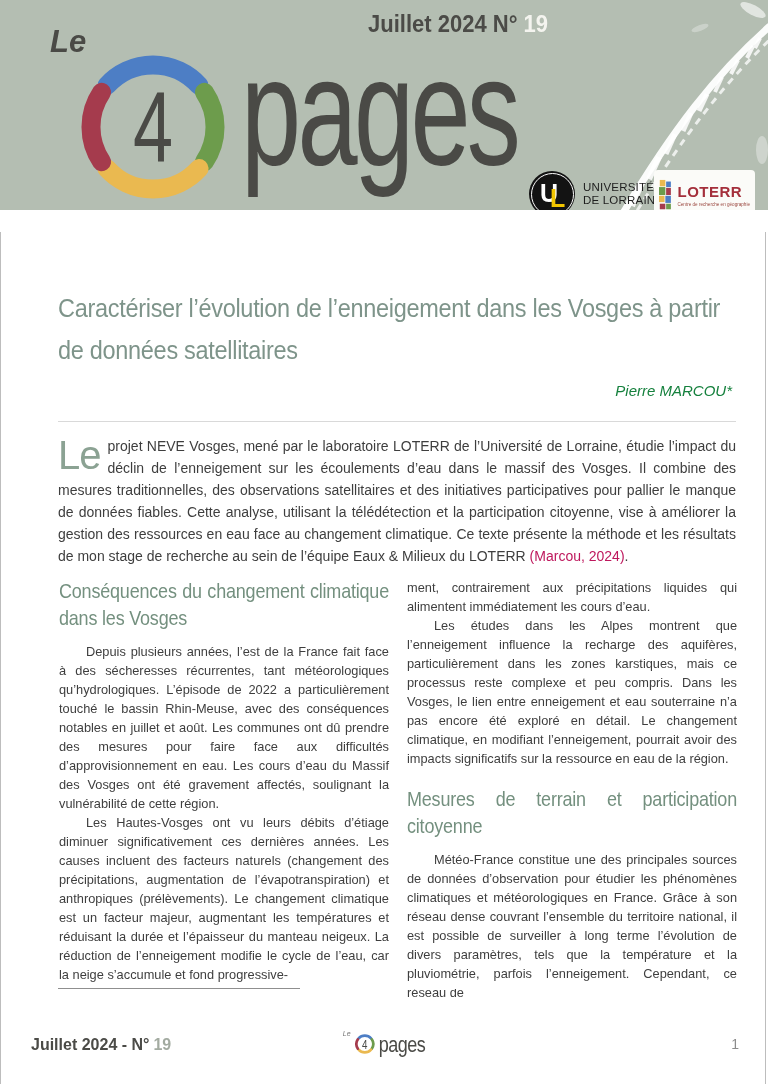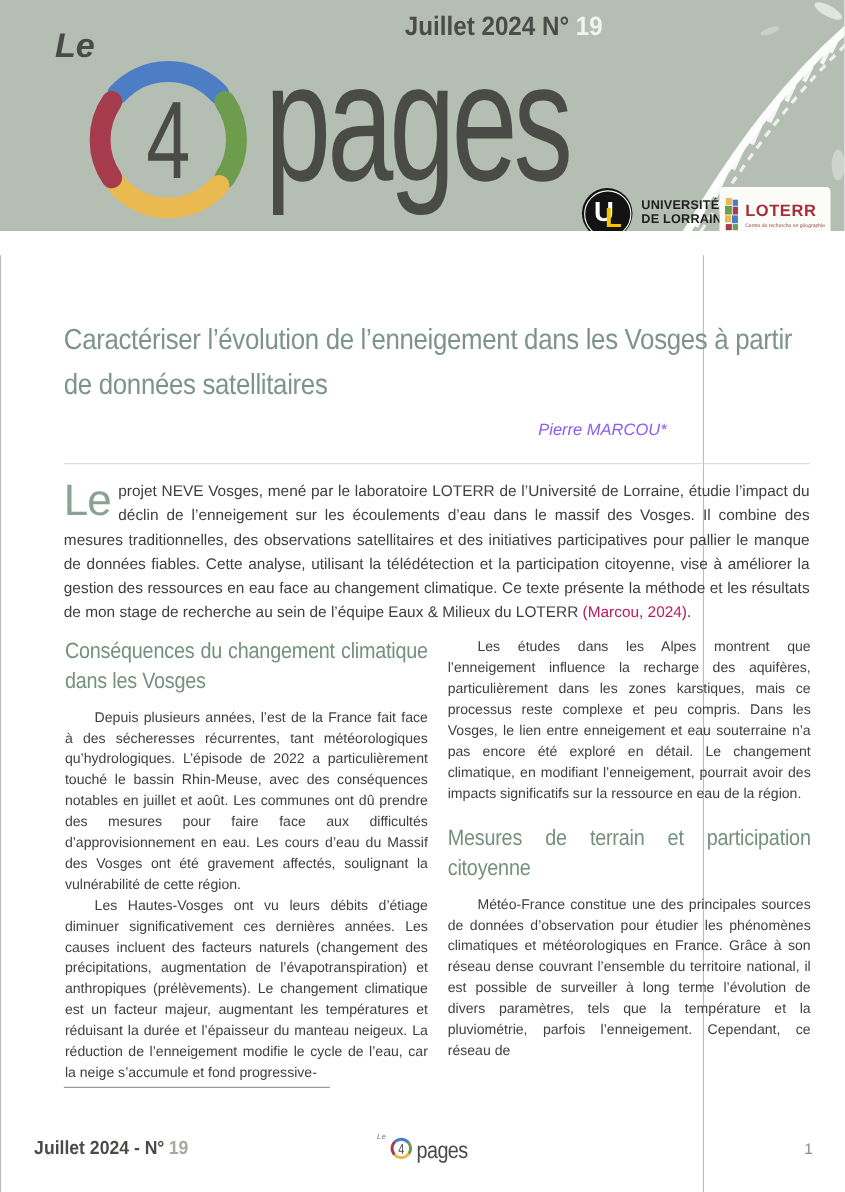--- a/index.html
+++ b/index.html
@@ -13,32 +13,32 @@
   .logo-le{position:absolute;left:50px;top:24px;font-size:31px;font-style:italic;font-weight:600;color:#4a4a46;}
   .logo-circle{position:absolute;left:68px;top:42px;}
   .logo-pages{position:absolute;left:241px;bottom:22px;font-size:120px;line-height:1;color:#4a4a46;
               letter-spacing:-4px;transform:scale(0.9,1.28);transform-origin:left bottom;font-weight:400;}
   
   .ul-logo{position:absolute;left:529px;top:171px;display:flex;align-items:center;gap:8px;}
   .ul-circle{position:relative;width:46px;height:46px;background:#131313;border-radius:50%;flex:0 0 auto;}
   .ul-circle::after{content:"";position:absolute;inset:1.5px;border:1.5px solid #fdfdfd;border-radius:50%;}
   .ul-u{position:absolute;left:11px;top:8px;font-size:25px;font-weight:700;color:#ffffff;}
   .ul-l{position:absolute;left:21px;top:13px;font-size:25px;font-weight:700;color:#f2c500;}
-  .ul-text{font-size:11.5px;line-height:1.15;font-weight:700;color:#1e1e1e;letter-spacing:0.2px;}
+  .ul-text{font-size:11.5px;line-height:1.15;font-weight:400;color:#1e1e1e;letter-spacing:0.2px;}
   
   .loterr{position:absolute;left:654px;top:170px;width:101px;height:50px;background:#fbfbf8;border-radius:4px;
           display:flex;align-items:center;padding:14px 5px;box-sizing:border-box;gap:5px;}
   .loterr-name{font-size:15px;font-weight:800;color:#a42f3b;letter-spacing:0.5px;line-height:1;}
   .loterr-sub{font-size:4.6px;color:#9c4a42;margin-top:3px;white-space:nowrap;}
   
-  .content{position:absolute;top:232px;left:0;width:640px;height:852px;background:#ffffff;
+  .content{position:absolute;top:232px;left:0;width:766px;height:852px;background:#ffffff;
            border-left:1px solid #bdbdbd;border-right:1px solid #bdbdbd;box-sizing:border-box;}
   .title{position:absolute;left:57px;top:56px;width:668px;font-size:23.5px;line-height:37px;
          color:#7e948a;letter-spacing:-0.3px;transform:scaleY(1.12);transform-origin:top left;}
-  .author{position:absolute;right:33px;top:150px;font-style:italic;font-size:15px;color:#8b5cf6;}
+  .author{position:absolute;right:33px;top:150px;font-style:italic;font-size:15px;color:#15803d;}
   .lead-rule{position:absolute;left:57px;top:189px;width:678px;border-top:1px solid #d9d9d9;}
   .lead{position:absolute;left:57px;top:203px;width:678px;font-size:14px;line-height:22px;
         text-align:justify;color:#3e3e3e;margin:0;hyphens:auto;}
   .dropcap{float:left;font-size:40px;line-height:36px;color:#8ba293;margin:2px 7px 0 0;letter-spacing:-1px;}
   .citation{color:#be185d;}
   .col{position:absolute;top:346px;width:330px;font-size:12.8px;line-height:19px;text-align:justify;hyphens:auto;}
   .col-left{left:58px;}
   .col-right{left:406px;}
   .col h2{font-size:18px;line-height:24px;font-weight:400;color:#74907f;letter-spacing:-0.2px;margin:0 0 16px 0;
           text-align:justify;transform:scaleY(1.12);transform-origin:top left;}
@@ -145,20 +145,21 @@
     <div class="lead-rule"></div>
     <p class="lead"><span class="dropcap">Le</span><span>projet NEVE Vosges, mené par le laboratoire LOTERR de l’Université de Lorraine, étudie l’impact du déclin de l’enneigement sur les écoulements d’eau dans le massif des Vosges. Il combine des mesures traditionnelles, des observations satellitaires et des initiatives participatives pour pallier le manque de données fiables. Cette analyse, utilisant la télédétection et la participation citoyenne, vise à améliorer la gestion des ressources en eau face au changement climatique. Ce texte présente la méthode et les résultats de mon stage de recherche au sein de l’équipe Eaux &amp; Milieux du LOTERR </span><span class="citation">(Marcou, 2024)</span><span>.</span></p>
 
     <div class="col col-left">
       <h2>Conséquences du changement climatique dans les Vosges</h2>
       <p>Depuis plusieurs années, l’est de la France fait face à des sécheresses récurrentes, tant météorologiques qu’hydrologiques. L’épisode de 2022 a particulièrement touché le bassin Rhin-Meuse, avec des conséquences notables en juillet et août. Les communes ont dû prendre des mesures pour faire face aux difficultés d’approvisionnement en eau. Les cours d’eau du Massif des Vosges ont été gravement affectés, soulignant la vulnérabilité de cette région.</p>
       <p>Les Hautes-Vosges ont vu leurs débits d’étiage diminuer significativement ces dernières années. Les causes incluent des facteurs naturels (changement des précipitations, augmentation de l’évapotranspiration) et anthropiques (prélèvements). Le changement climatique est un facteur majeur, augmentant les températures et réduisant la durée et l’épaisseur du manteau neigeux. La réduction de l’enneigement modifie le cycle de l’eau, car la neige s’accumule et fond progressive-</p>
     </div>
 
     <div class="col col-right">
+      <p class="noindent">ment, contrairement aux précipitations liquides qui alimentent immédiatement les cours d’eau.</p>
       <p>Les études dans les Alpes montrent que l’enneigement influence la recharge des aquifères, particulièrement dans les zones karstiques, mais ce processus reste complexe et peu compris. Dans les Vosges, le lien entre enneigement et eau souterraine n’a pas encore été exploré en détail. Le changement climatique, en modifiant l’enneigement, pourrait avoir des impacts significatifs sur la ressource en eau de la région.</p>
       <h2 class="second">Mesures de terrain et participation citoyenne</h2>
       <p>Météo-France constitue une des principales sources de données d’observation pour étudier les phénomènes climatiques et météorologiques en France. Grâce à son réseau dense couvrant l’ensemble du territoire national, il est possible de surveiller à long terme l’évolution de divers paramètres, tels que la température et la pluviométrie, parfois l’enneigement. Cependant, ce réseau de</p>
     </div>
 
     <div class="footnote-box">
       <div class="footnote-rule"></div>
     </div>
 
     <div class="footer">

